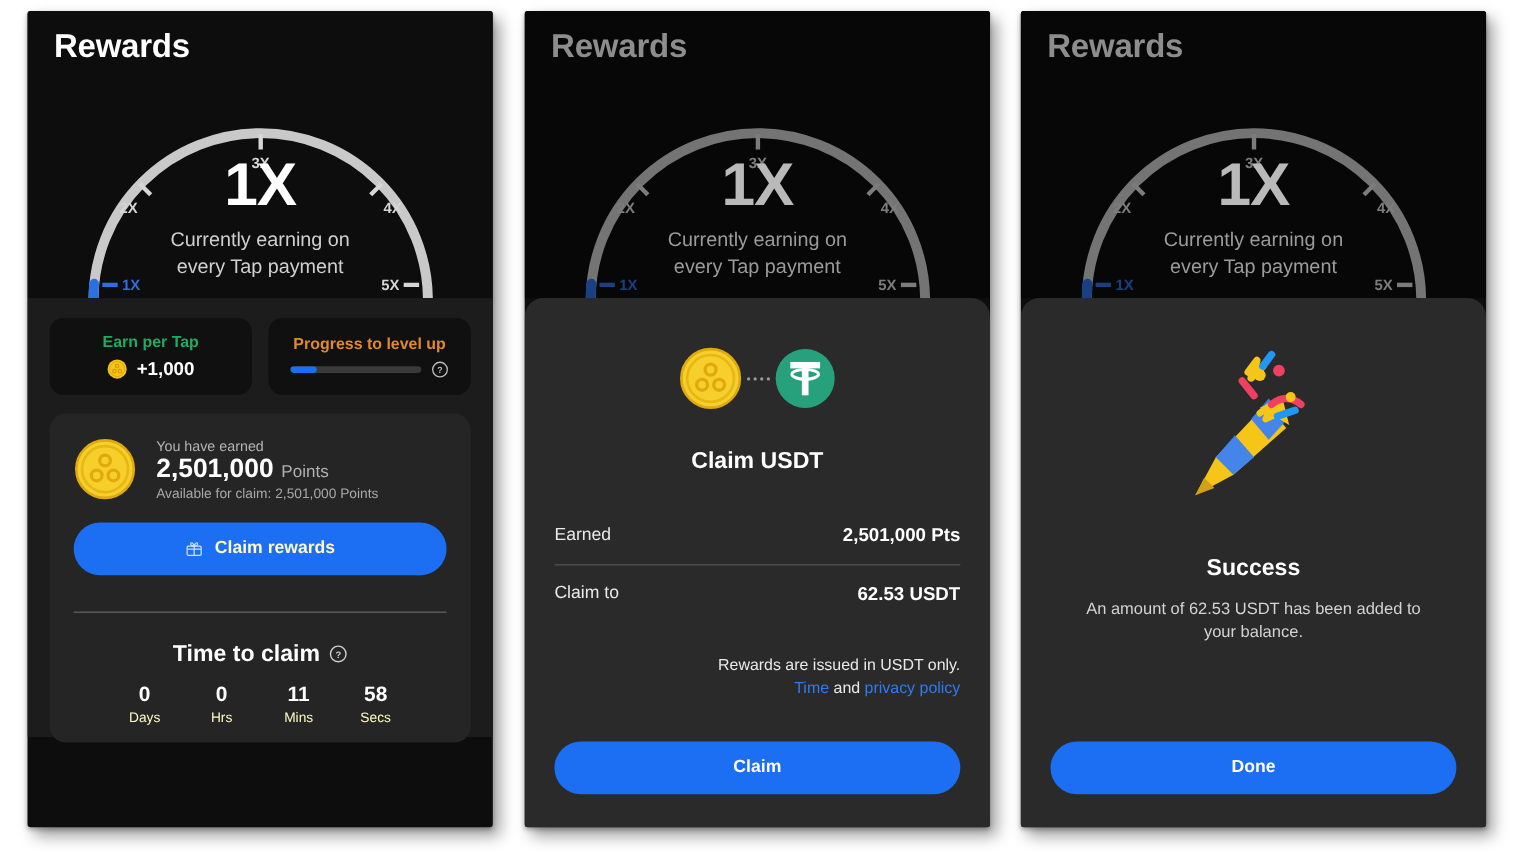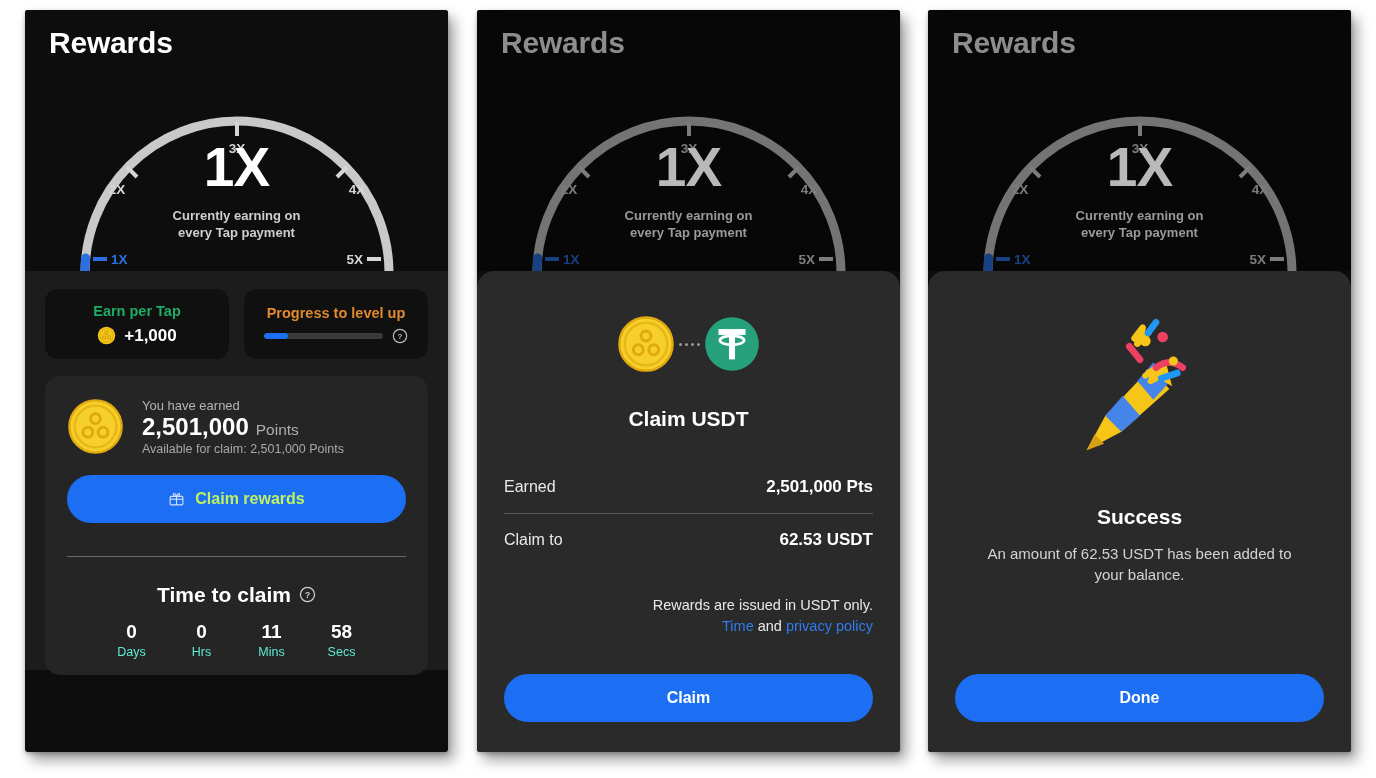--- a/index.html
+++ b/index.html
@@ -32,21 +32,21 @@
   .dim .title{color:#8d8d8d;}
   .gauge-svg{position:absolute;left:0;top:28px;width:423px;height:235px;}
   .gauge-center{
     position:absolute;left:0;right:0;top:130px;text-align:center;z-index:2;
   }
   .gauge-mult{
     font-size:55px;font-weight:700;color:#ffffff;line-height:1;letter-spacing:-1px;margin:0;
   }
   .dim .gauge-mult{color:#b9b9b9;}
   .gauge-sub{
-    margin:12px 0 0;font-size:13px;color:#cfcfcf;line-height:1.32;font-weight:700;
+    margin:12px 0 0;font-size:18px;color:#cfcfcf;line-height:1.32;font-weight:400;
   }
   .dim .gauge-sub{color:#9a9a9a;}
   .tick-label{font-size:13.5px;font-weight:600;fill:#d6d6d6;}
   .tick-label.blue{fill:#2b6fe0;}
 
   
   .body1{background:#1c1c1c;height:399px;padding:0 20px;box-sizing:border-box;}
   .stat-row{display:flex;gap:15px;padding-top:18px;}
   .stat-card{
     background:#101010;border-radius:13px;height:70px;flex:1;
@@ -71,32 +71,32 @@
   .earn-amt{font-size:24px;font-weight:700;color:#fff;line-height:1.08;}
   .earn-unit{font-size:15.5px;color:#b0b0b0;font-weight:400;margin-left:7px;}
   .earn-avail{font-size:12.5px;color:#a8a8a8;margin:2px 0 0;}
 
   .btn{
     display:block;width:100%;border:0;border-radius:28px;height:48px;
     background:#1c6ef2;color:#fff;font-size:16px;font-weight:700;cursor:pointer;
     font-family:inherit;
   }
   .btn-claim-rewards{
-    margin-top:19px;color:#bef264;display:flex;align-items:center;justify-content:center;gap:10px;
+    margin-top:19px;color:#fef9c3;display:flex;align-items:center;justify-content:center;gap:10px;
   }
   .divider{height:1px;background:#6a6a6a;margin:33px 0 0;}
 
   .t2c-title{
     display:flex;align-items:center;justify-content:center;gap:8px;
     margin-top:26px;font-size:21px;font-weight:700;color:#fff;
   }
   .countdown{display:flex;justify-content:center;gap:0;margin-top:14px;}
   .cd-item{width:70px;text-align:center;}
   .cd-num{font-size:19px;font-weight:700;color:#fff;line-height:1.15;}
-  .cd-lbl{font-size:12.5px;color:#5eead4;margin-top:2px;}
+  .cd-lbl{font-size:12.5px;color:#fef9c3;margin-top:2px;}
 
   
   .sheet{
     position:absolute;left:0;right:0;top:261px;bottom:0;
     background:#2a2a2a;border-radius:17px 17px 0 0;
     padding:0 27px;box-sizing:border-box;
     display:flex;flex-direction:column;
   }
   .logo-pair{
     display:flex;align-items:center;justify-content:center;gap:0;margin-top:44px;

